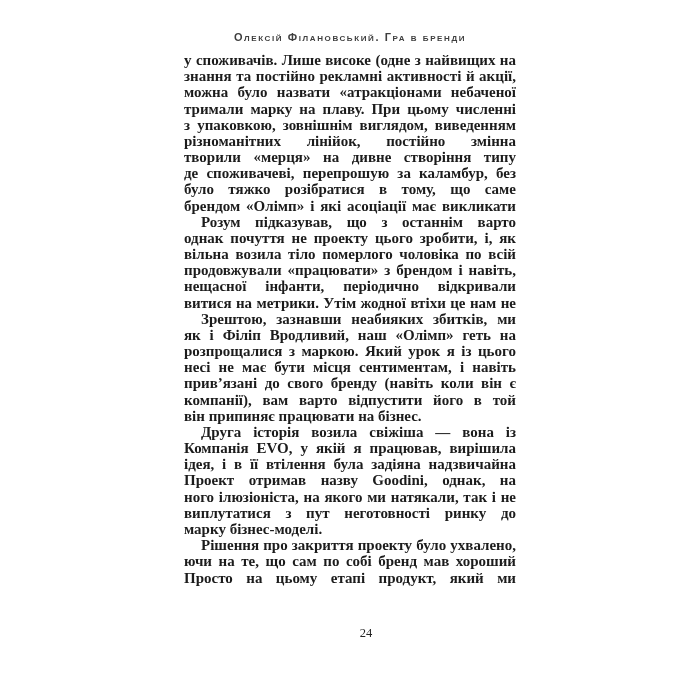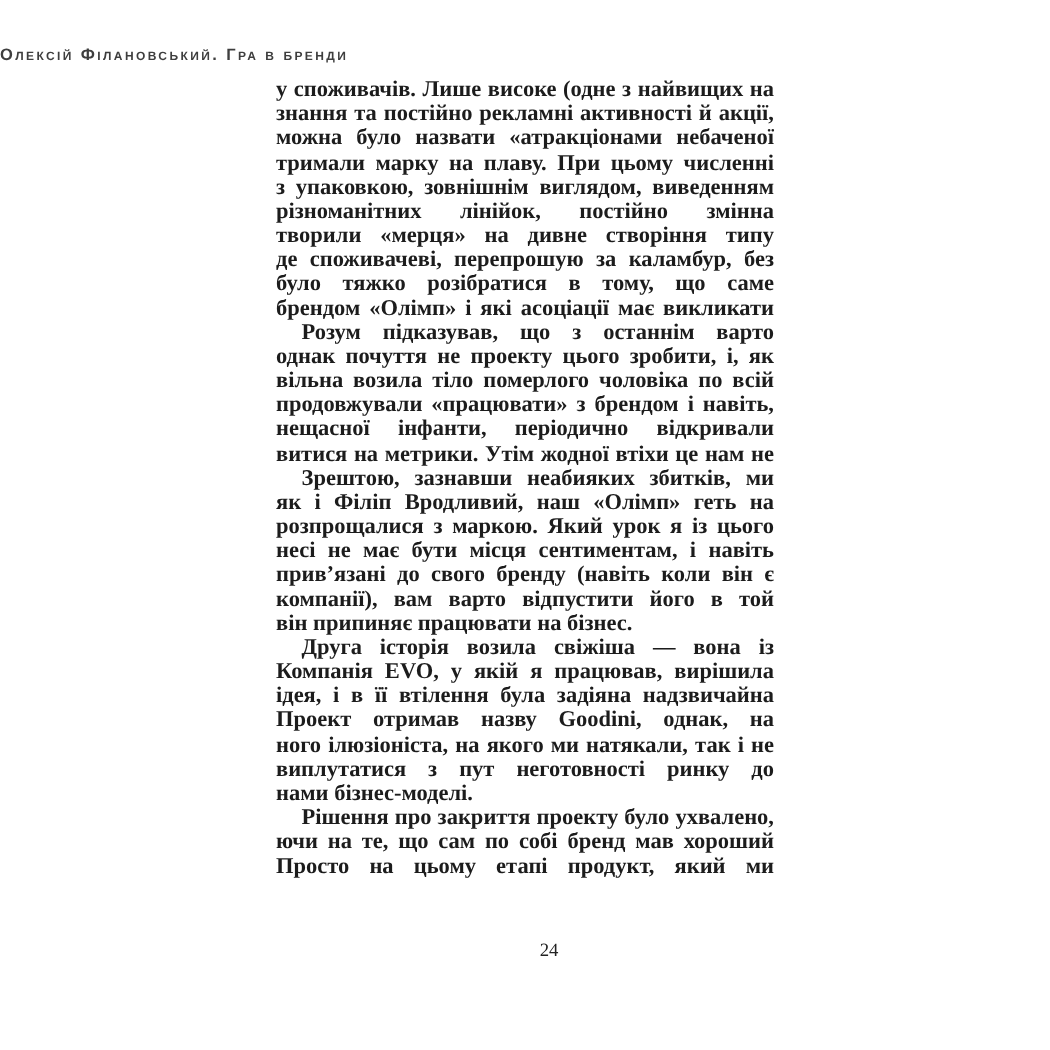--- a/index.html
+++ b/index.html
@@ -16,20 +16,21 @@
   .page {
     position: absolute;
     inset: 0;
     background: #ffffff;
   }
   .running-header {
     position: absolute;
     top: 30px;
     left: 0;
     width: 700px;
+    text-align: center;
     font-family: "Liberation Sans", sans-serif;
     font-variant: small-caps;
     font-weight: 700;
     font-size: 11px;
     letter-spacing: 1.6px;
     color: #3e3e3e;
     line-height: 14px;
   }
   .body-text {
     position: absolute;
@@ -96,20 +97,20 @@
       <div class="line">несі не має бути місця сентиментам, і навіть якщо ви дуже</div>
       <div class="line">прив’язані до свого бренду (навіть коли він є назвою вашої</div>
       <div class="line">компанії), вам варто відпустити його в той момент, коли</div>
       <div class="line last">він припиняє працювати на бізнес.</div>
       <div class="line indent">Друга історія возила свіжіша — вона із цифрового світу.</div>
       <div class="line">Компанія EVO, у якій я працював, вирішила запустити ке-</div>
       <div class="line">ідея, і в її втілення була задіяна надзвичайна команда.</div>
       <div class="line">Проект отримав назву Goodini, однак, на відміну від видат-</div>
       <div class="line">ного ілюзіоніста, на якого ми натякали, так і не спромігся</div>
       <div class="line">виплутатися з пут неготовності ринку до запропонованої</div>
-      <div class="line last">нами бізнес-моделі.</div>
+      <div class="line last">марку бізнес-моделі.</div>
       <div class="line indent">Рішення про закриття проекту було ухвалено, незважа-</div>
       <div class="line">ючи на те, що сам по собі бренд мав хороший потенціал.</div>
       <div class="line last">Просто на цьому етапі продукт, який ми пропонували,</div>
     </div>
 
   <div class="page-number">24</div>
 </div>
 
 </body></html>

